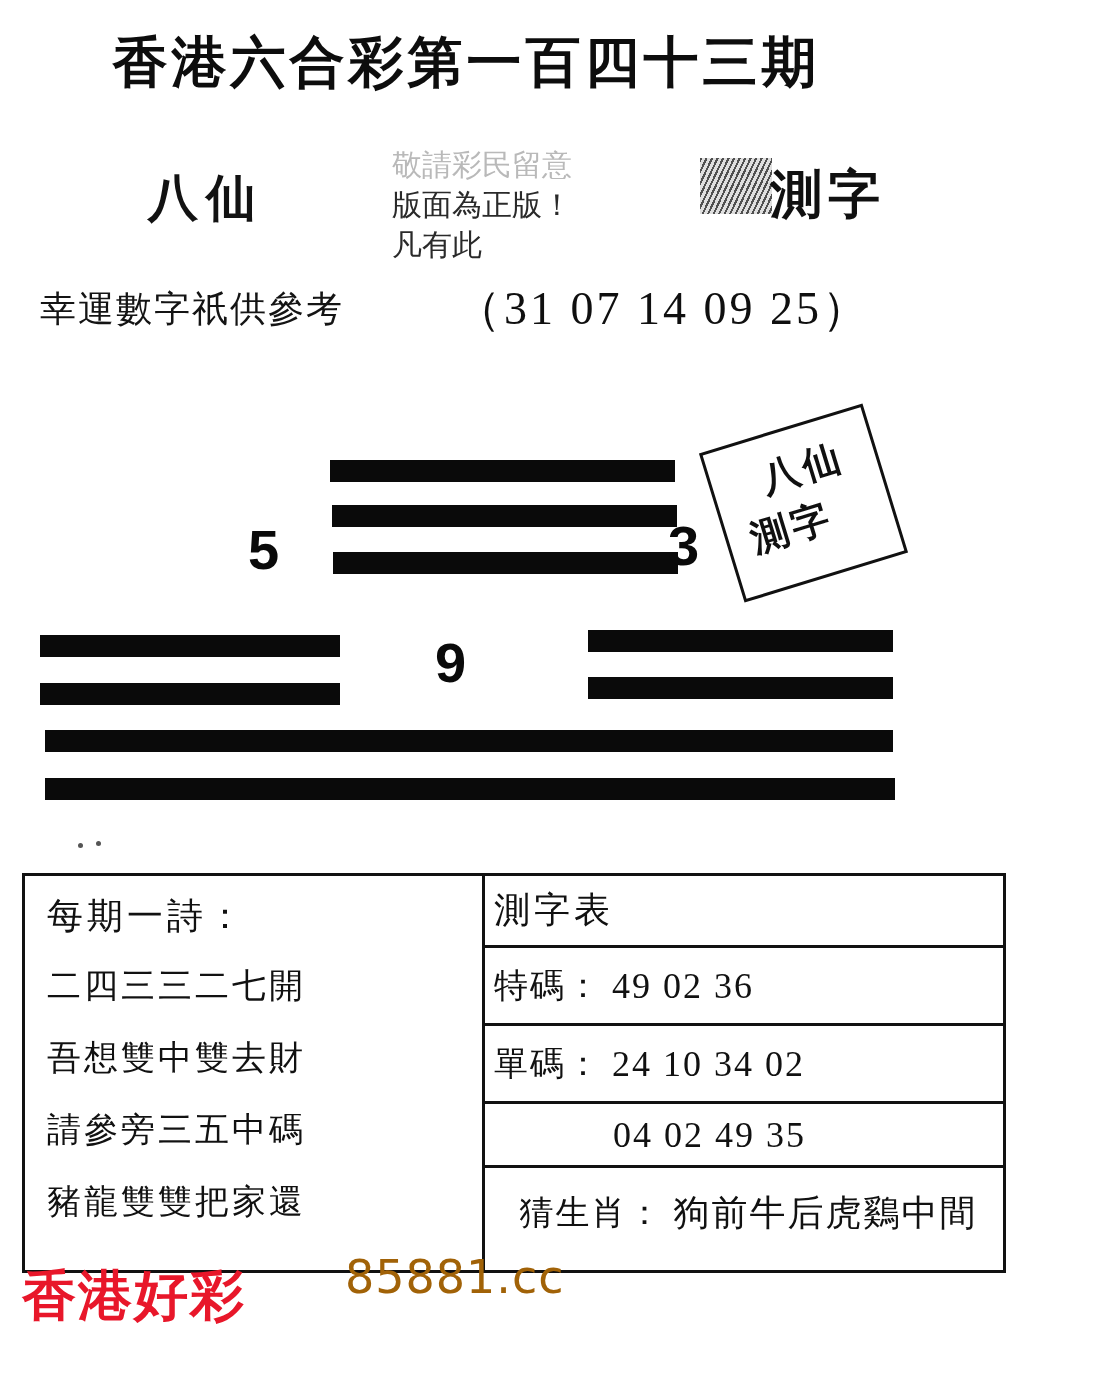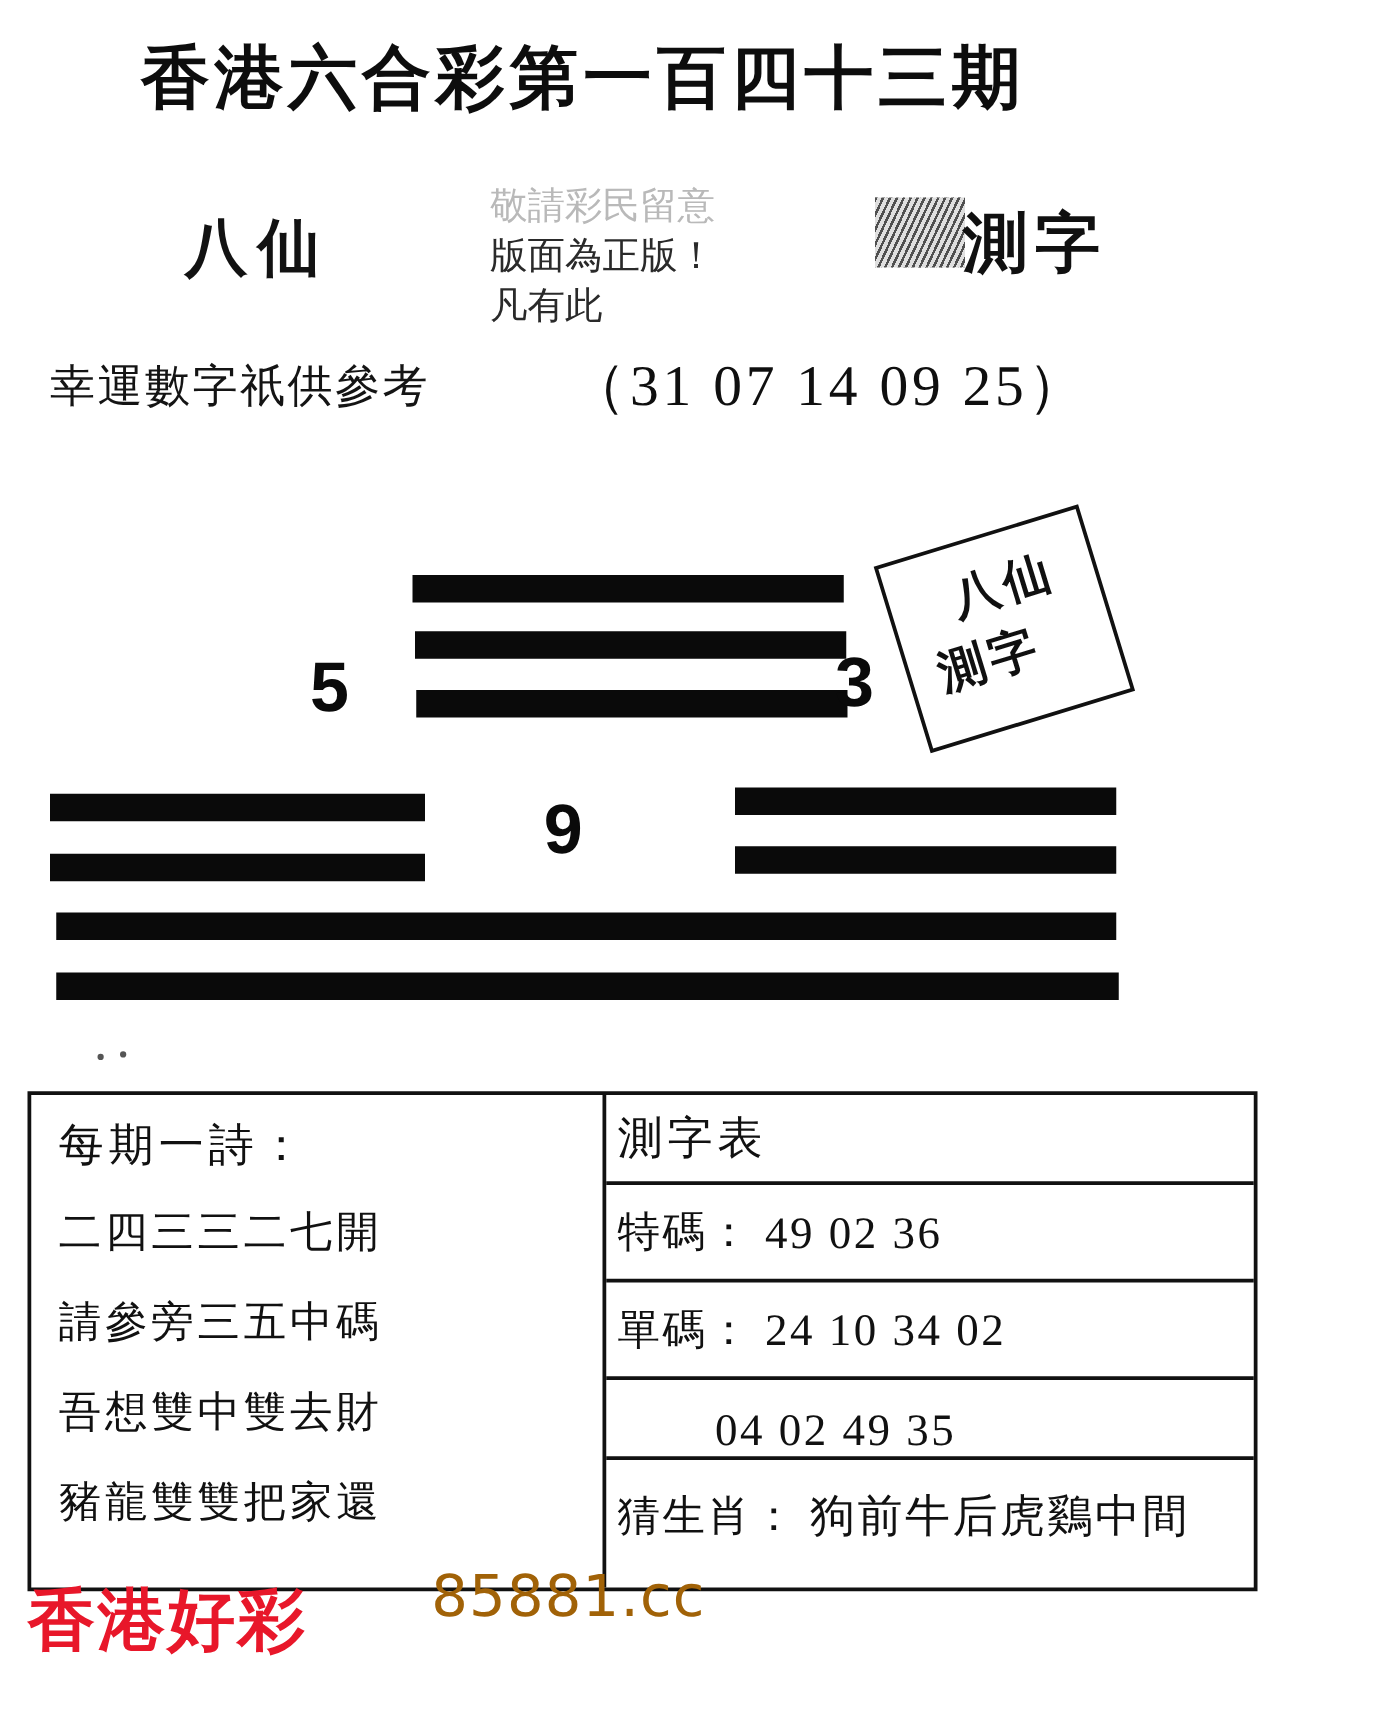--- a/index.html
+++ b/index.html
@@ -189,32 +189,32 @@
     border-bottom: 3px solid #111;
     box-sizing: border-box;
     display: flex;
     align-items: center;
     padding-left: 9px;
     font-family: "DejaVu Serif", serif;
     font-size: 34px;
     color: #111;
     white-space: nowrap;
   }
-  .crow:last-child { border-bottom: none; }
+  .crow:last-child { border-bottom: none; justify-content: center; }
   .crow .lbl { letter-spacing: 2px; }
   .crow .vals {
     font-family: "Liberation Serif", serif;
     font-size: 36px;
     letter-spacing: 2px;
     margin-left: 10px;
   }
   #crow-title { height: 72px; font-size: 36px; letter-spacing: 4px; }
   #crow-special { height: 78px; }
   #crow-single { height: 78px; }
-  #crow-extra { height: 64px; padding-left: 77px; align-items: flex-end; }
+  #crow-extra { height: 64px; padding-left: 118px; }
   #crow-zodiac { height: 90px; }
 
   
   #footer {
     position: absolute;
     top: 1252px;
     left: 0;
     width: 1109px;
     height: 80px;
   }
@@ -284,22 +284,22 @@
 
   <div class="speck" style="left:78px; top:418px;"></div>
   <div class="speck" style="left:96px; top:416px;"></div>
 </div>
 
 <div id="table-box">
 
   <div id="poem-col">
     <div class="hdr">每期一詩：</div>
     <div class="line">二四三三二七開</div>
+    <div class="line">吾想雙中雙去財</div>
     <div class="line">請參旁三五中碼</div>
-    <div class="line">吾想雙中雙去財</div>
     <div class="line">豬龍雙雙把家還</div>
   </div>
 
   <div id="chart-col">
     <div class="crow" id="crow-title">測字表</div>
 
     <div class="crow" id="crow-special">
       <span class="lbl">特碼：</span>
       <span class="vals">49    02    36</span>
     </div>

